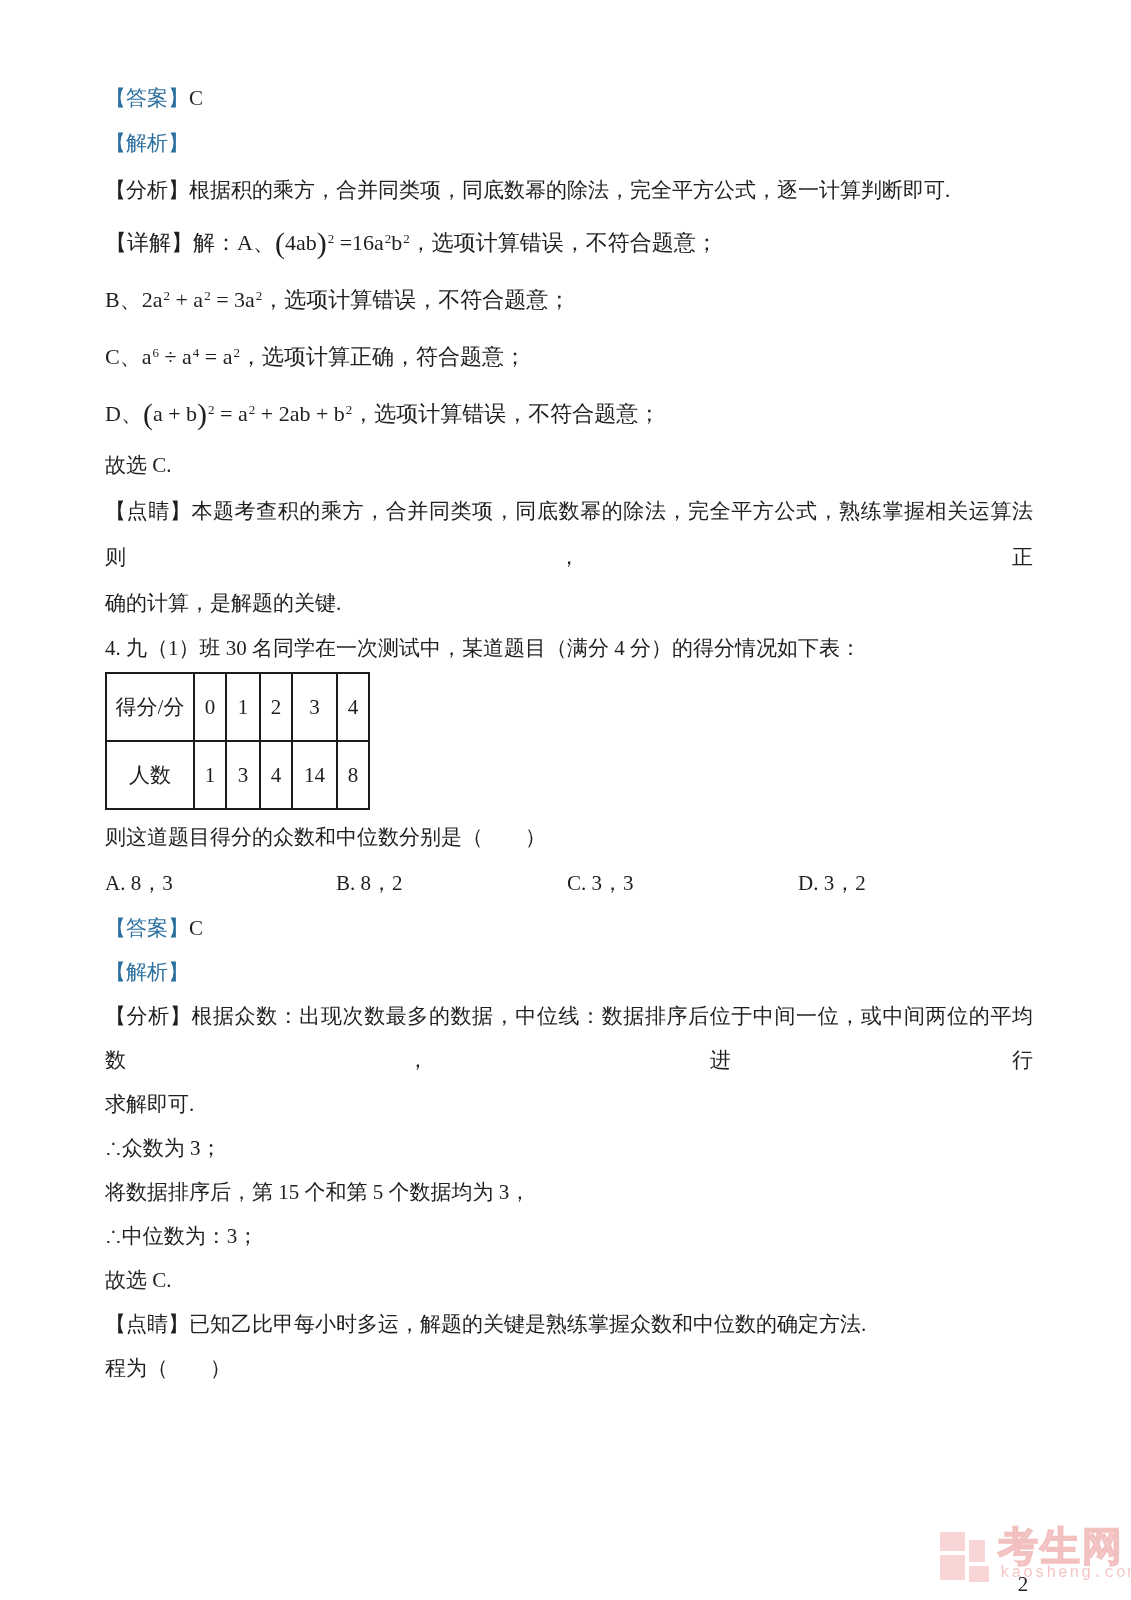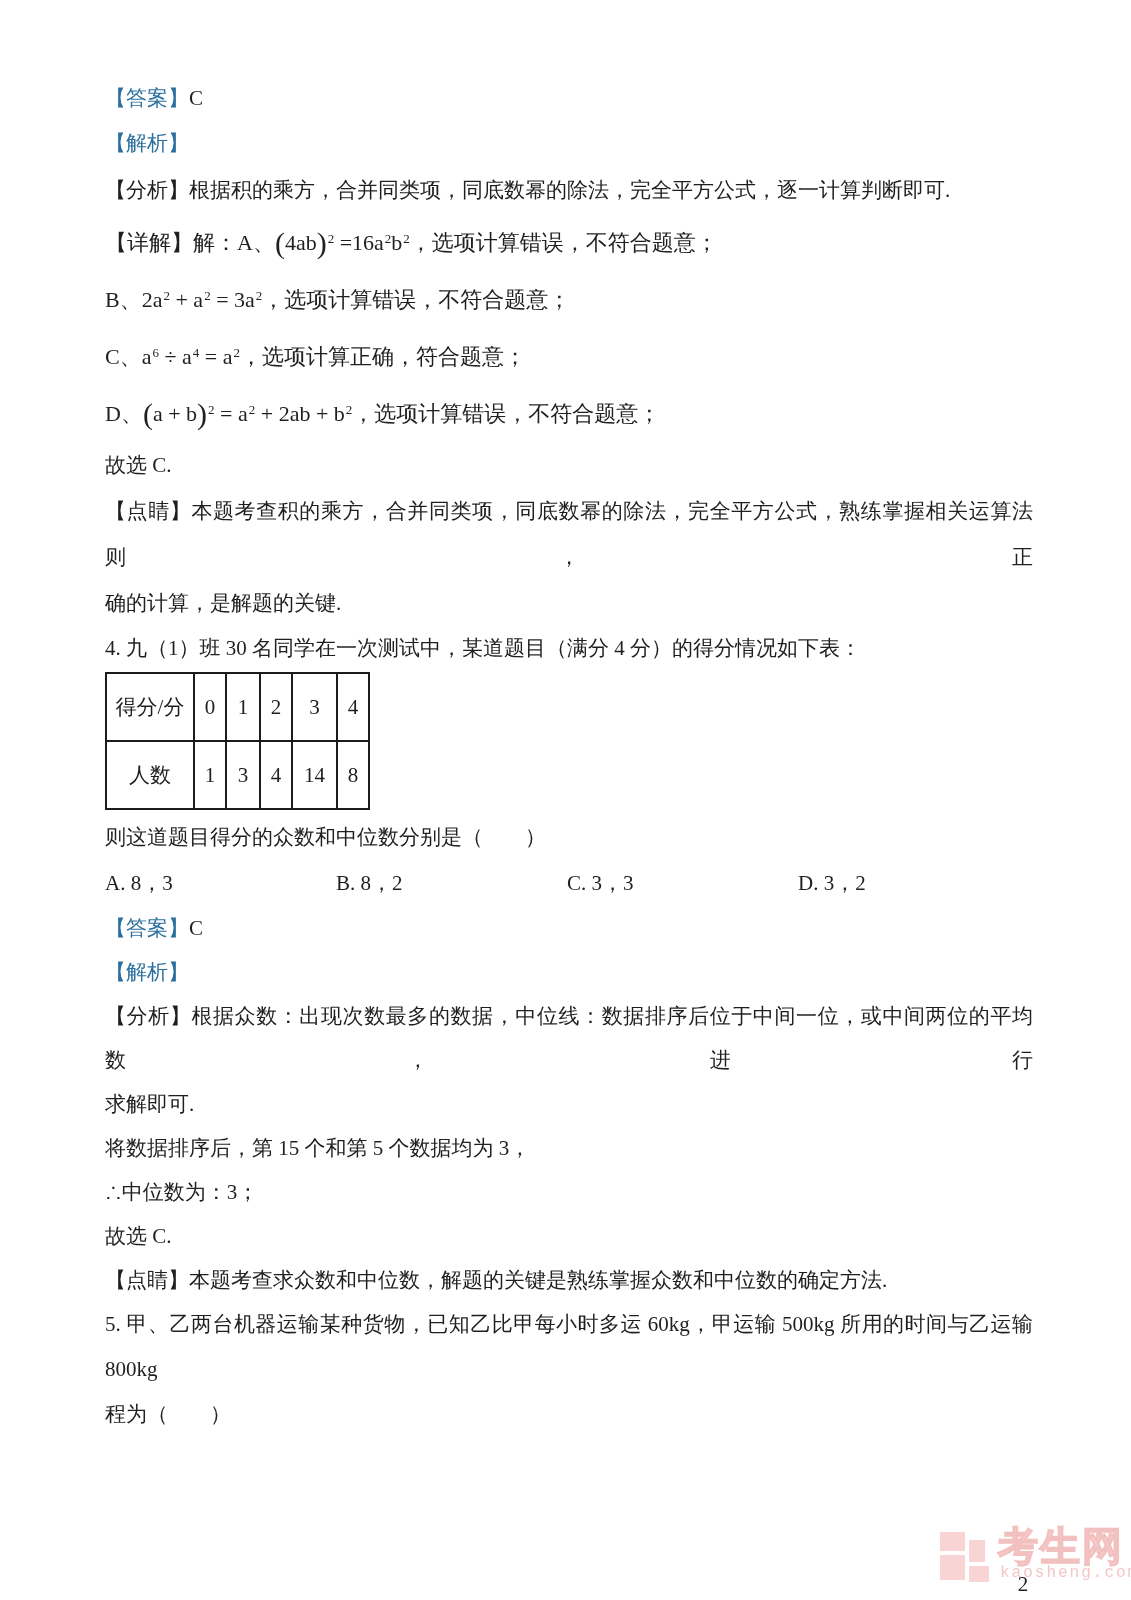--- a/index.html
+++ b/index.html
@@ -134,26 +134,26 @@
   </p>
 
   <p class="lh44">
     <span class="blue">【答案】</span><span>C</span>
   </p>
   <p class="lh44">
     <span class="blue">【解析】</span>
   </p>
   <p class="lh44 jf">【分析】根据众数：出现次数最多的数据，中位线：数据排序后位于中间一位，或中间两位的平均数，进行</p>
   <p class="lh44">求解即可.</p>
+  <p class="lh44">∴众数为 3；</p>
   <p class="lh44">将数据排序后，第 15 个和第 5 个数据均为 3，</p>
   <p class="lh44">∴中位数为：3；</p>
   <p class="lh44">故选 C.</p>
-  <p class="lh44">【点睛】本题考查求众数和中位数，解题的关键是熟练掌握众数和中位数的确定方法.</p>
+  <p class="lh44">【点睛】已知乙比甲每小时多运，解题的关键是熟练掌握众数和中位数的确定方法.</p>
 
-  <p class="jf">5. 甲、乙两台机器运输某种货物，已知乙比甲每小时多运 60kg，甲运输 500kg 所用的时间与乙运输 800kg</p>
   <p>程为（　　）</p>
 
 </div>
 
 <div class="watermark">
   <div class="wm-logo">
     <div class="wm-b1"></div>
       <div class="wm-b2"></div>
       <div class="wm-b3"></div>
       <div class="wm-b4"></div>

